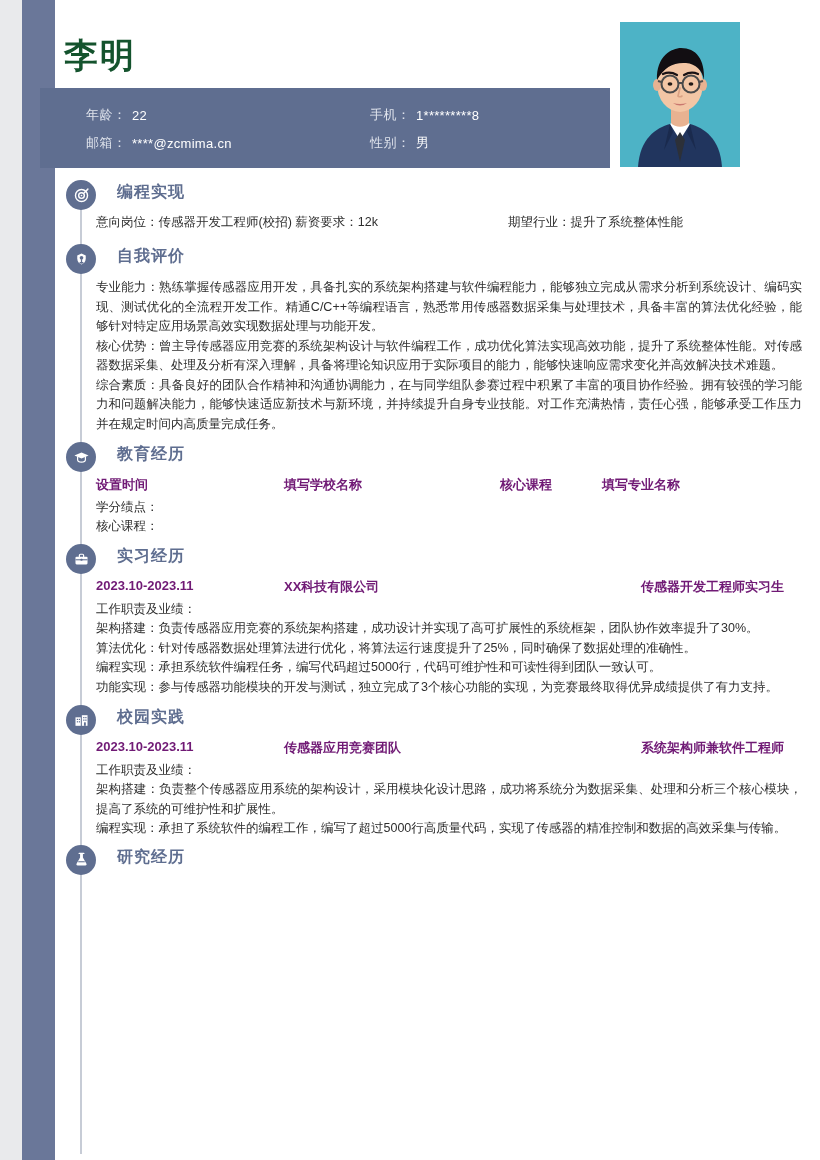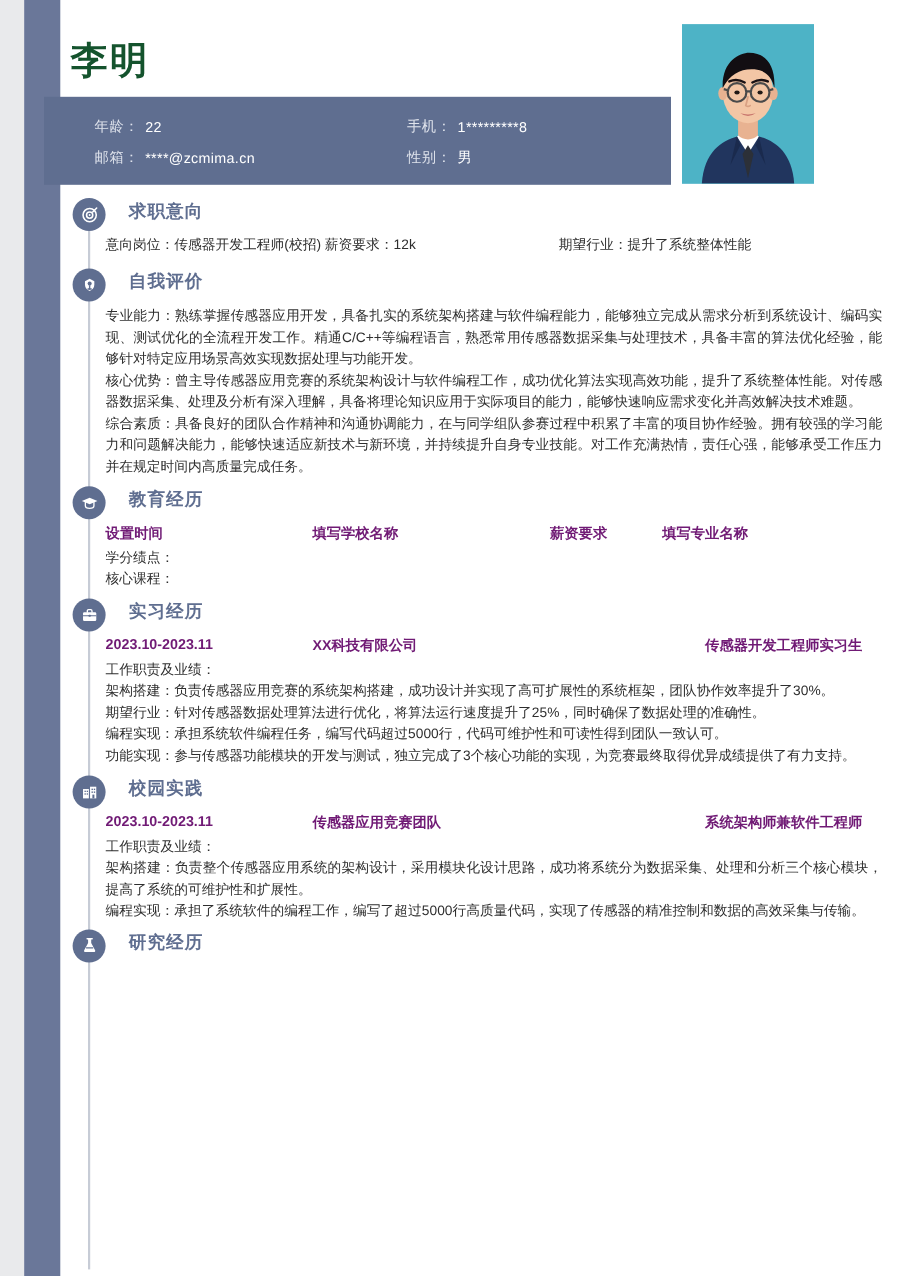--- a/index.html
+++ b/index.html
@@ -184,21 +184,21 @@
     <div class="section">
       <div class="sec-head">
         <span class="sec-badge">
           <svg viewBox="0 0 24 24" fill="none" stroke="#ffffff" stroke-width="2">
             <circle cx="12" cy="12" r="8.5"></circle>
             <circle cx="12" cy="12" r="4"></circle>
             <circle cx="12" cy="12" r="1.2" fill="#ffffff" stroke="none"></circle>
             <path d="M16 8 L21 3" stroke-linecap="round"></path>
           </svg>
         </span>
-        <span class="sec-title">求职意向</span>
+        <span class="sec-title">编程实现</span>
       </div>
       <div class="sec-body">
         <div class="intent-row">
           <span class="intent-a">
             <span>意向岗位：</span><span>传感器开发工程师(校招)</span>&nbsp;<span>薪资要求：</span><span>12k</span>
           </span>
           <span class="intent-b">
             <span>期望行业：</span><span>提升了系统整体性能</span>
           </span>
         </div>
@@ -235,21 +235,21 @@
             <path d="M12 5 L22 9.2 L12 13.4 L2 9.2 Z" fill="#ffffff" stroke="none"></path>
             <path d="M6.5 11 v4.2 c0 1.9 2.6 3.3 5.5 3.3 s5.5 -1.4 5.5 -3.3 V11" stroke-linecap="round"></path>
           </svg>
         </span>
         <span class="sec-title">教育经历</span>
       </div>
       <div class="sec-body">
         <div class="rowhead">
           <span class="edu-c1">设置时间</span>
           <span class="edu-c2">填写学校名称</span>
-          <span class="edu-c3">薪资要求</span>
+          <span class="edu-c3">核心课程</span>
           <span class="edu-c4">填写专业名称</span>
         </div>
         <div class="sub">学分绩点：</div>
         <div class="sub">核心课程：</div>
       </div>
     </div>
 
     <div class="sp8"></div>
 
     <div class="section">
@@ -265,21 +265,21 @@
         <span class="sec-title">实习经历</span>
       </div>
       <div class="sec-body">
         <div class="rowhead">
           <span class="exp-c1">2023.10-2023.11</span>
           <span class="exp-c2">XX科技有限公司</span>
           <span class="exp-c3">传感器开发工程师实习生</span>
         </div>
         <div class="sub">工作职责及业绩：</div>
         <div class="line">架构搭建：负责传感器应用竞赛的系统架构搭建，成功设计并实现了高可扩展性的系统框架，团队协作效率提升了30%。</div>
-        <div class="line">期望行业：针对传感器数据处理算法进行优化，将算法运行速度提升了25%，同时确保了数据处理的准确性。</div>
+        <div class="line">算法优化：针对传感器数据处理算法进行优化，将算法运行速度提升了25%，同时确保了数据处理的准确性。</div>
         <div class="line">编程实现：承担系统软件编程任务，编写代码超过5000行，代码可维护性和可读性得到团队一致认可。</div>
         <div class="line">功能实现：参与传感器功能模块的开发与测试，独立完成了3个核心功能的实现，为竞赛最终取得优异成绩提供了有力支持。</div>
       </div>
     </div>
 
     <div class="sp8"></div>
 
     <div class="section">
       <div class="sec-head">
         <span class="sec-badge">

